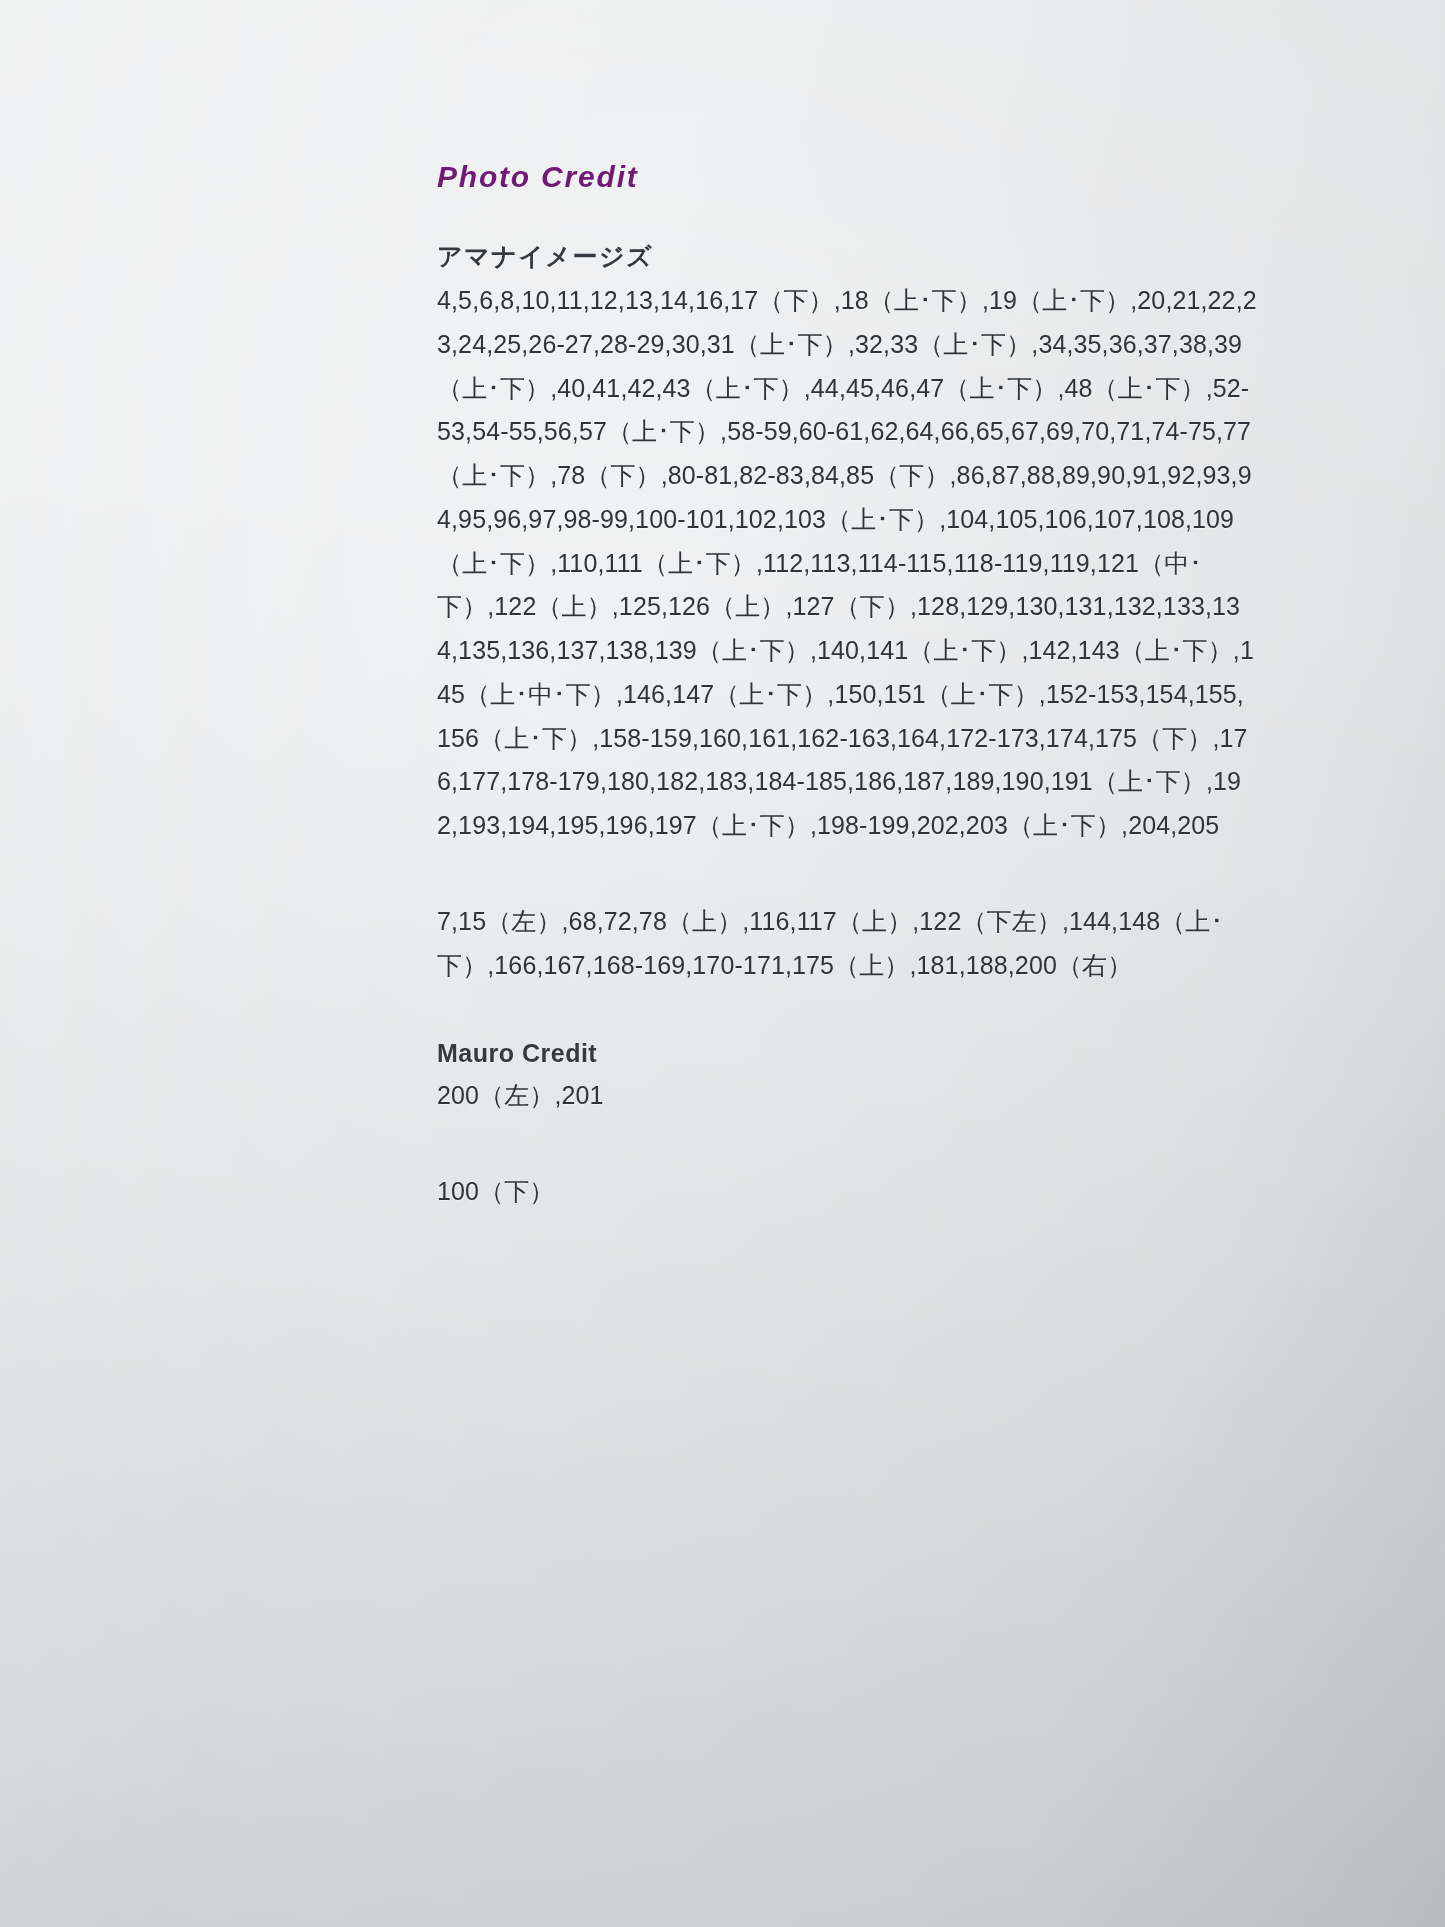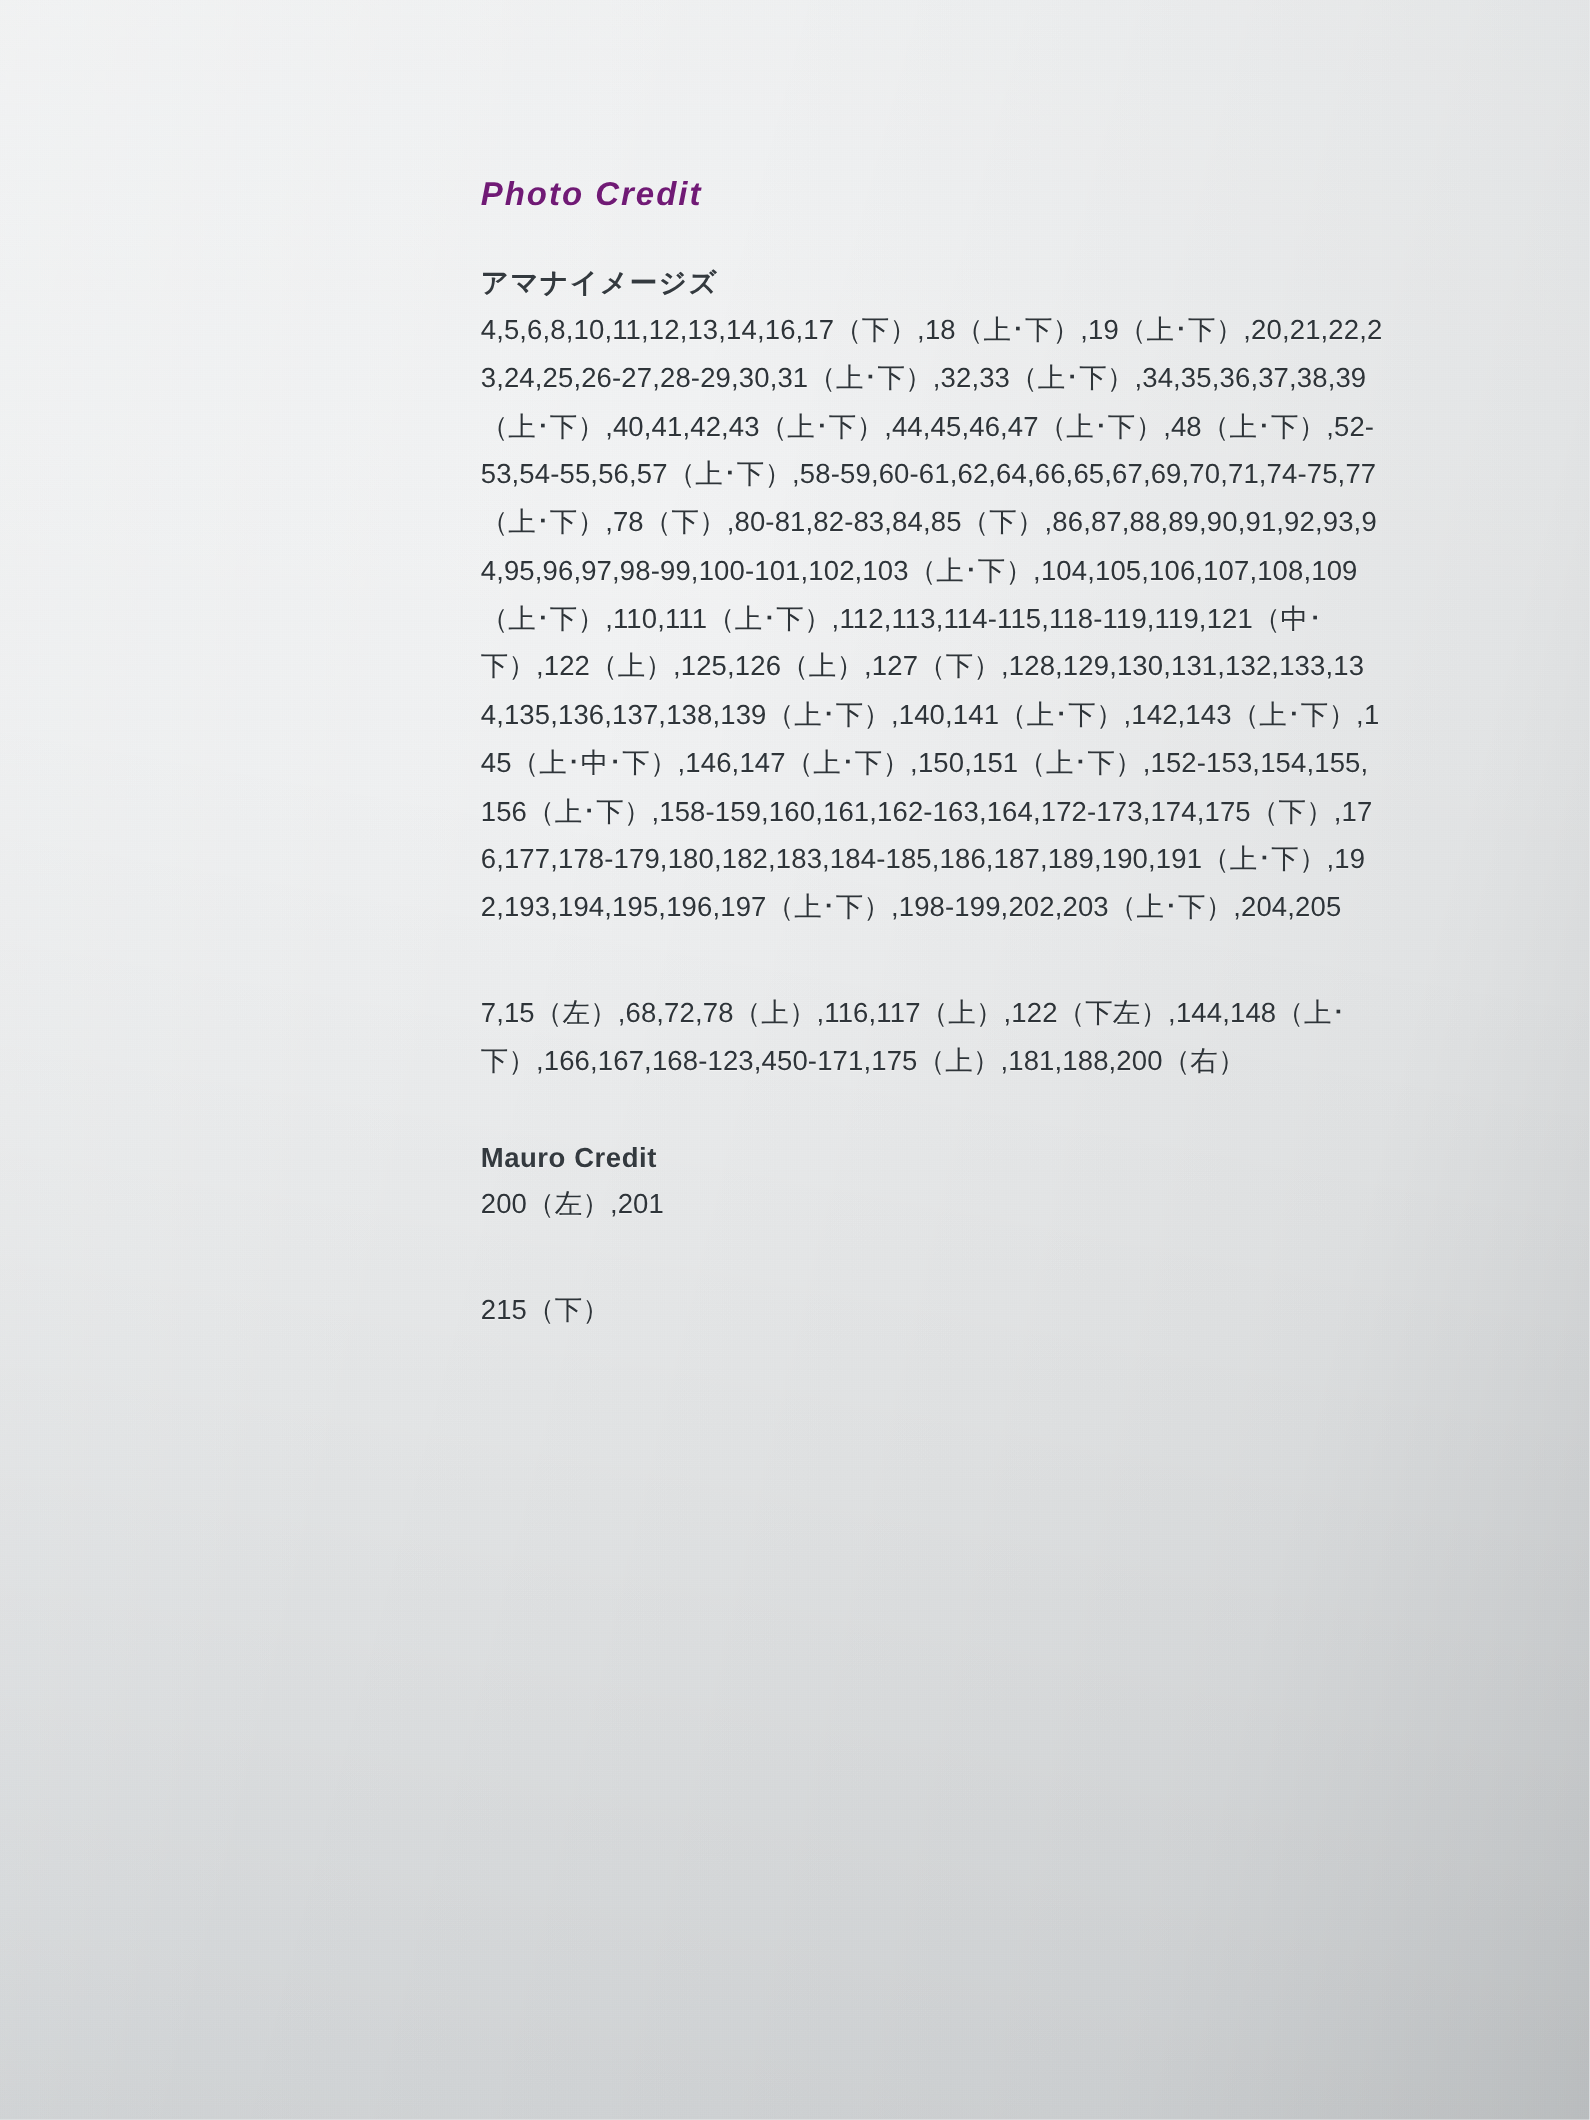--- a/index.html
+++ b/index.html
@@ -97,24 +97,24 @@
 
 <div class="content">
   <h1 class="page-title">Photo Credit</h1>
 
   <div class="credit-block">
     <p class="credit-heading light">アマナイメージズ</p>
     <p class="credit-body">4,5,6,8,10,11,12,13,14,16,17（下）,18（上･下）,19（上･下）,20,21,22,23,24,25,26-27,28-29,30,31（上･下）,32,33（上･下）,34,35,36,37,38,39（上･下）,40,41,42,43（上･下）,44,45,46,47（上･下）,48（上･下）,52-53,54-55,56,57（上･下）,58-59,60-61,62,64,66,65,67,69,70,71,74-75,77（上･下）,78（下）,80-81,82-83,84,85（下）,86,87,88,89,90,91,92,93,94,95,96,97,98-99,100-101,102,103（上･下）,104,105,106,107,108,109（上･下）,110,111（上･下）,112,113,114-115,118-119,119,121（中･下）,122（上）,125,126（上）,127（下）,128,129,130,131,132,133,134,135,136,137,138,139（上･下）,140,141（上･下）,142,143（上･下）,145（上･中･下）,146,147（上･下）,150,151（上･下）,152-153,154,155,156（上･下）,158-159,160,161,162-163,164,172-173,174,175（下）,176,177,178-179,180,182,183,184-185,186,187,189,190,191（上･下）,192,193,194,195,196,197（上･下）,198-199,202,203（上･下）,204,205</p>
   </div>
 
   <div class="credit-block">
-    <p class="credit-body">7,15（左）,68,72,78（上）,116,117（上）,122（下左）,144,148（上･下）,166,167,168-123,450-171,175（上）,181,188,200（右）</p>
+    <p class="credit-body">7,15（左）,68,72,78（上）,116,117（上）,122（下左）,144,148（上･下）,166,167,168-169,170-171,175（上）,181,188,200（右）</p>
   </div>
 
   <div class="credit-block">
     <p class="credit-heading">Mauro Credit</p>
     <p class="credit-body">200（左）,201</p>
   </div>
 
   <div class="credit-block">
-    <p class="credit-body">215（下）</p>
+    <p class="credit-body">100（下）</p>
   </div>
 </div>
 
 </body></html>

